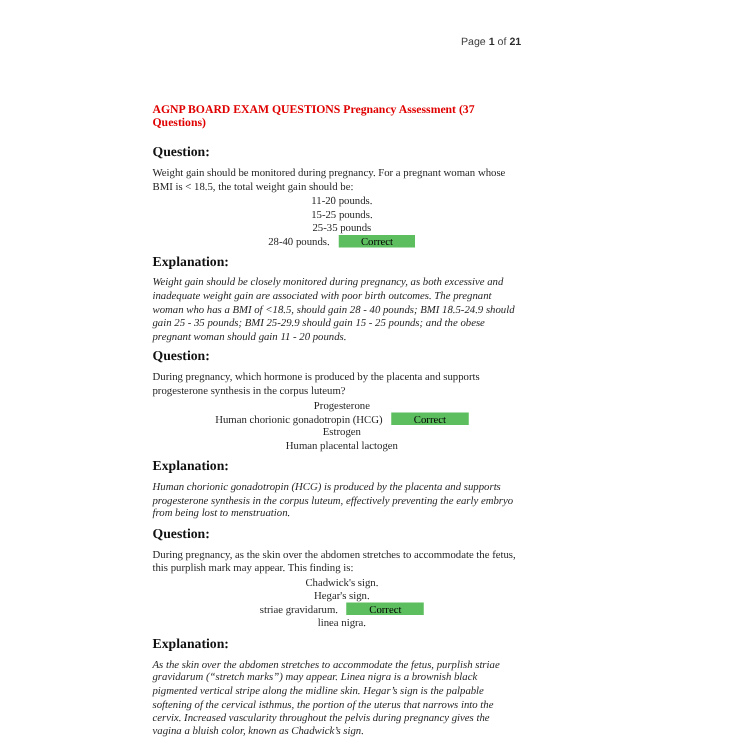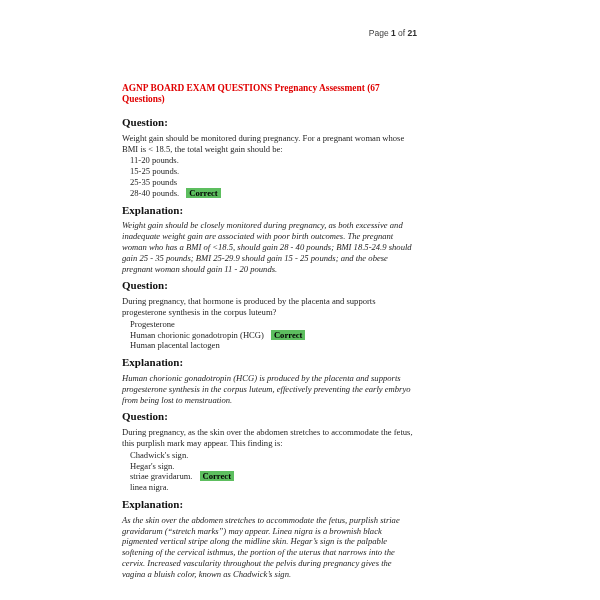--- a/index.html
+++ b/index.html
@@ -48,66 +48,68 @@
   }
   .qtext, .etext {
     font-size: 8.6px;
     line-height: 10.8px;
     margin-bottom: 1px;
   }
   .etext { margin-bottom: 6px; font-style: italic; }
   .options {
     padding-left: 8px;
     margin-bottom: 6px;
+    text-align: center;
   }
   .option {
     font-size: 8.6px;
     line-height: 10.8px;
     white-space: nowrap;
   }
   .badge {
     display: inline-block;
     background: var(--green);
     color: #000;
-    font-weight: bold;
+    font-weight: normal;
     font-size: 8.6px;
     line-height: 10px;
-    padding: 0 3px;
+    padding: 0 18px;
     margin-left: 7px;
   }
   .e-label { margin-top: 5px; }
 </style>
 </head>
 <body>
 
 <div class="page">
 
   <div class="page-num"><span>Page </span><b>1</b><span> of </span><b>21</b></div>
 
-  <h1 class="doc-title">AGNP BOARD EXAM QUESTIONS Pregnancy Assessment (67 Questions)</h1>
+  <h1 class="doc-title">AGNP BOARD EXAM QUESTIONS Pregnancy Assessment (37 Questions)</h1>
 
   <section>
     <p class="label">Question:</p>
     <p class="qtext">Weight gain should be monitored during pregnancy. For a pregnant woman whose BMI is &lt; 18.5, the total weight gain should be:</p>
     <div class="options">
       <div class="option"><span>11-20 pounds.</span></div>
       <div class="option"><span>15-25 pounds.</span></div>
       <div class="option"><span>25-35 pounds</span></div>
       <div class="option"><span>28-40 pounds.</span><span class="badge">Correct</span></div>
     </div>
     <p class="label e-label">Explanation:</p>
     <p class="etext">Weight gain should be closely monitored during pregnancy, as both excessive and inadequate weight gain are associated with poor birth outcomes. The pregnant woman who has a BMI of &lt;18.5, should gain 28 - 40 pounds; BMI 18.5-24.9 should gain 25 - 35 pounds; BMI 25-29.9 should gain 15 - 25 pounds; and the obese pregnant woman should gain 11 - 20 pounds.</p>
   </section>
 
   <section>
     <p class="label e-label">Question:</p>
-    <p class="qtext">During pregnancy, that hormone is produced by the placenta and supports progesterone synthesis in the corpus luteum?</p>
+    <p class="qtext">During pregnancy, which hormone is produced by the placenta and supports progesterone synthesis in the corpus luteum?</p>
     <div class="options">
       <div class="option"><span>Progesterone</span></div>
       <div class="option"><span>Human chorionic gonadotropin (HCG)</span><span class="badge">Correct</span></div>
+      <div class="option"><span>Estrogen</span></div>
       <div class="option"><span>Human placental lactogen</span></div>
     </div>
     <p class="label e-label">Explanation:</p>
     <p class="etext">Human chorionic gonadotropin (HCG) is produced by the placenta and supports progesterone synthesis in the corpus luteum, effectively preventing the early embryo from being lost to menstruation.</p>
   </section>
 
   <section>
     <p class="label e-label">Question:</p>
     <p class="qtext">During pregnancy, as the skin over the abdomen stretches to accommodate the fetus, this purplish mark may appear. This finding is:</p>
     <div class="options">

